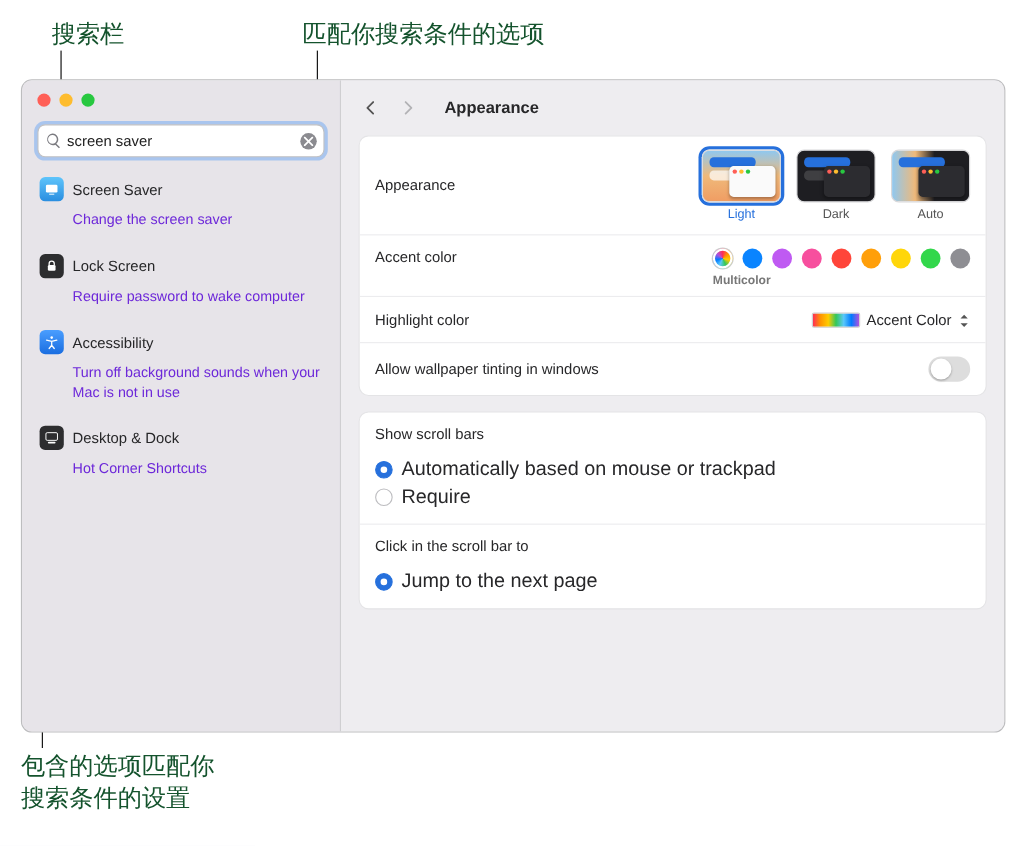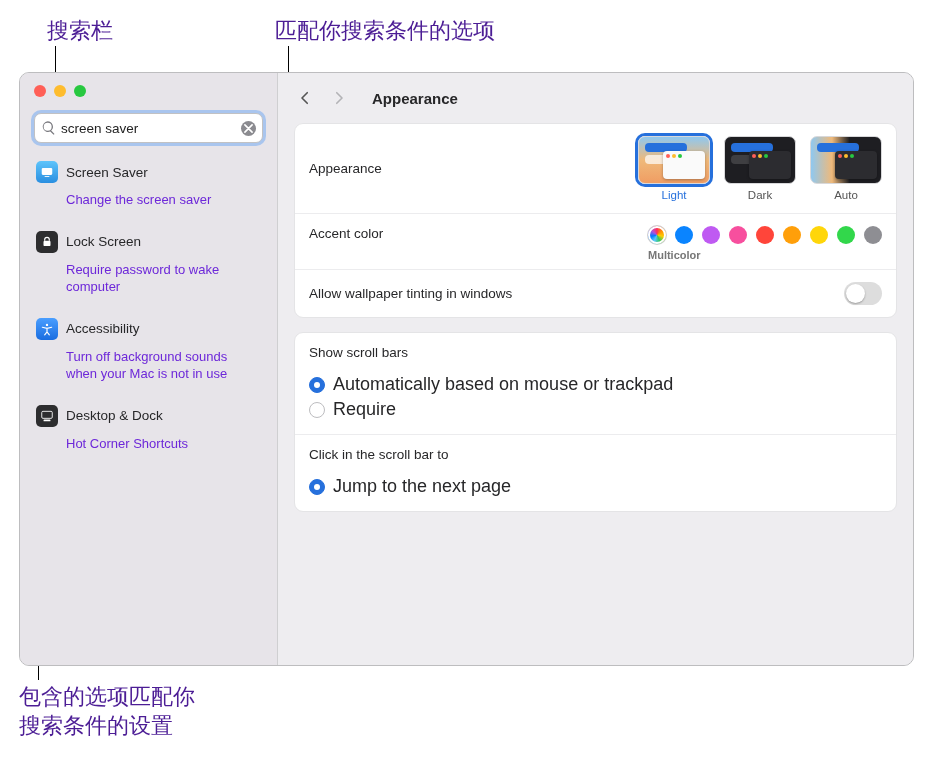--- a/index.html
+++ b/index.html
@@ -5,21 +5,21 @@
   * { box-sizing: border-box; margin: 0; padding: 0; }
   body {
     font-family: -apple-system, "Helvetica Neue", Helvetica, Arial, sans-serif;
     background: #fff;
     width: 931px;
     height: 769px;
     position: relative;
     overflow: hidden;
   }
 
-  .annotation { position: absolute; font-size: 22px; color: #4c1d95; }
+  .annotation { position: absolute; font-size: 22px; color: #14532d; }
   .ann-search-label { top: 16px; left: 47px; }
   .ann-matches-label { top: 16px; left: 275px; }
   .ann-settings-label { top: 683px; left: 19px; line-height: 1.3; }
 
   .ann-line { position: absolute; background: #000; }
   .ann-line-search { left: 55px; top: 46px; width: 1px; height: 88px; }
   .ann-line-matches { left: 288px; top: 46px; width: 1px; height: 302px; }
   .ann-line-matches-b1 { left: 274px; top: 313px; width: 14px; height: 1px; }
   .ann-line-matches-b2 { left: 274px; top: 386px; width: 14px; height: 1px; }
   .ann-line-settings { left: 38px; top: 640px; width: 1px; height: 40px; }
@@ -31,21 +31,21 @@
     width: 895px;
     height: 594px;
     background: #ebebed;
     border: 1px solid #bdbdbf;
     border-radius: 10px;
     overflow: hidden;
     display: flex;
   }
 
   .sidebar {
-    width: 258px;
+    width: 290px;
     height: 100%;
     background: #e7e4e9;
     border-right: 1px solid #cfcfd1;
     display: flex;
     flex-direction: column;
   }
   .traffic {
     height: 20px;
     padding: 12px 12px 0 14px;
     display: flex;
@@ -386,20 +386,30 @@
                 <div class="swatch" style="background: rgb(255, 69, 58);"></div>
                 <div class="swatch" style="background: rgb(255, 159, 10);"></div>
                 <div class="swatch" style="background: rgb(255, 214, 10);"></div>
                 <div class="swatch" style="background: rgb(50, 215, 75);"></div>
                 <div class="swatch" style="background: rgb(142, 142, 147);"></div>
               </div>
             <div class="swatch-label">Multicolor</div>
           </div>
         </div>
 
+        <div class="row">
+          <div class="row-label">Highlight color</div>
+          <div class="popup">
+            <div class="grad"></div>
+            <span>Accent Color</span>
+            <span class="arrows"><svg viewBox="0 0 10 14">
+                  <path d="M2 5l3-3 3 3M2 9l3 3 3-3"></path>
+                </svg></span>
+          </div>
+        </div>
 
 
         <div class="row">
           <div class="row-label">Allow wallpaper tinting in windows</div>
           <div class="switch"></div>
         </div>
       </div>
 
       <div class="panel">
         <div class="row row-block">

